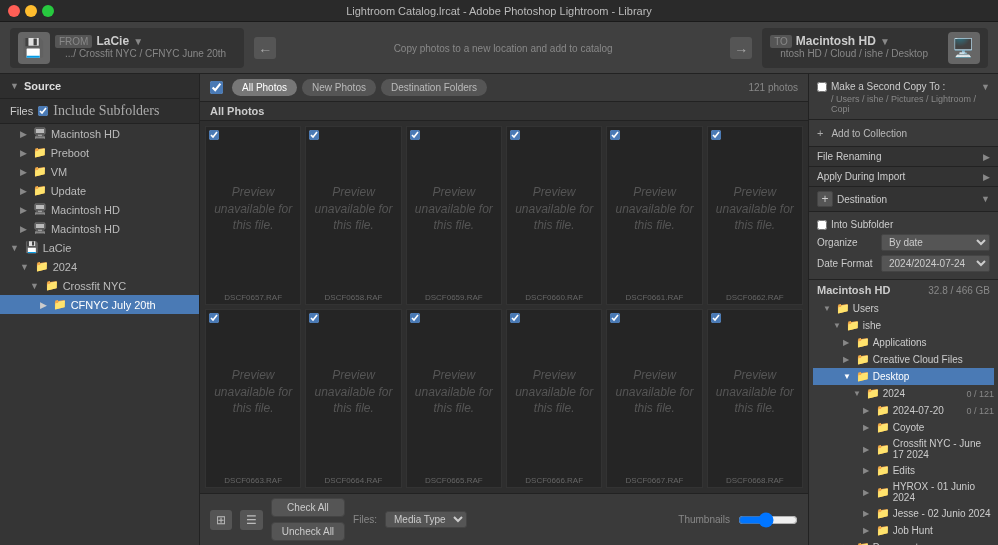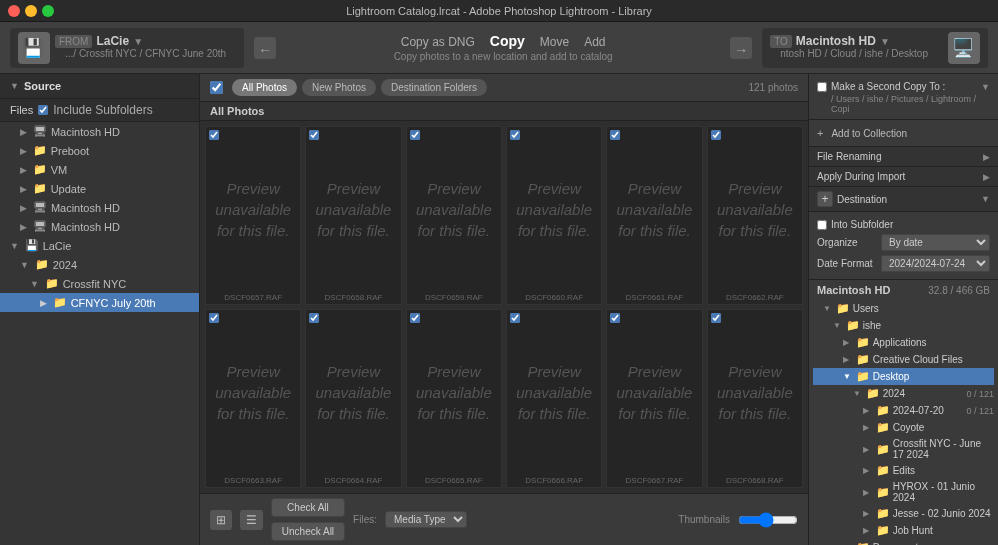--- a/index.html
+++ b/index.html
@@ -30,39 +30,39 @@
     .dest-name { color: #ccc; font-size: 12px; font-weight: bold; }
     .hd-icon { width: 32px; height: 32px; background: #666; border-radius: 4px; display: flex; align-items: center; justify-content: center; font-size: 18px; }
 
     
     .main { display: flex; height: calc(545px - 22px - 52px); }
 
     
     .sidebar { width: 200px; background: #353535; border-right: 1px solid #222; display: flex; flex-direction: column; overflow-y: auto; }
     .sidebar-header { display: flex; align-items: center; padding: 6px 10px; background: #2e2e2e; border-bottom: 1px solid #222; gap: 5px; font-size: 11px; font-weight: bold; color: #ddd; }
     .sidebar-files-row { display: flex; align-items: center; padding: 4px 10px; background: #2e2e2e; border-bottom: 1px solid #222; gap: 5px; }
-    .sidebar-files-row label { color: #aaa; font-size: 12px; }
+    .sidebar-files-row label { color: #aaa; font-size: 14px; font-family: Liberation Serif, serif; }
     .sidebar-item { display: flex; align-items: center; padding: 3px 10px; cursor: pointer; color: #bbb; font-size: 11px; gap: 4px; }
     .sidebar-item.selected { background: #4a7ab5; color: #fff; }
     .sidebar-item .arrow { font-size: 9px; color: #888; margin-right: 2px; }
     .sidebar-item-indent1 { padding-left: 20px; }
     .sidebar-item-indent2 { padding-left: 30px; }
     .sidebar-item-indent3 { padding-left: 40px; }
 
     
     .content { flex: 1; display: flex; flex-direction: column; background: #2e2e2e; }
     .content-tabs { display: flex; align-items: center; padding: 5px 10px; background: #3a3a3a; border-bottom: 1px solid #222; gap: 5px; justify-content: space-between; }
     .tabs-left { display: flex; gap: 5px; align-items: center; }
     .tab-btn { background: #555; border: none; color: #bbb; border-radius: 12px; padding: 3px 10px; font-size: 10px; cursor: pointer; }
     .tab-btn.active { background: #777; color: #fff; }
     .photos-count { color: #888; font-size: 10px; margin-left: auto; }
     .photos-grid { flex: 1; overflow-y: auto; padding: 5px; display: grid; grid-template-columns: repeat(6, 1fr); gap: 4px; }
     .photo-cell { background: #252525; border: 1px solid #333; display: flex; flex-direction: column; align-items: center; justify-content: center; cursor: pointer; position: relative; min-height: 95px; }
     .photo-cell .checkbox { position: absolute; top: 3px; left: 3px; width: 10px; height: 10px; }
-    .photo-preview { color: #555; font-size: 15px; text-align: center; padding: 8px 4px; line-height: 1.4; font-style: italic; flex: 1; display: flex; align-items: center; justify-content: center; }
+    .photo-preview { color: #555; font-size: 12px; text-align: center; padding: 8px 4px; line-height: 1.4; font-style: italic; flex: 1; display: flex; align-items: center; justify-content: center; }
     .photo-name { font-size: 8px; color: #666; padding: 2px; text-align: center; }
     .content-footer { display: flex; align-items: center; padding: 4px 10px; background: #3a3a3a; border-top: 1px solid #222; gap: 8px; }
     .grid-btn { background: #555; border: none; color: #bbb; padding: 3px 6px; border-radius: 3px; cursor: pointer; font-size: 12px; }
     .check-uncheck { display: flex; gap: 5px; flex-direction: column; }
     .action-btn { background: #555; border: 1px solid #444; color: #ccc; border-radius: 4px; padding: 3px 10px; font-size: 10px; cursor: pointer; }
     .sort-label { color: #888; font-size: 10px; }
     .sort-select { background: #555; border: 1px solid #444; color: #ccc; font-size: 10px; padding: 1px 4px; border-radius: 3px; }
     .thumbnails-label { color: #888; font-size: 10px; margin-left: auto; }
     .thumbnails-slider { width: 60px; }
 
@@ -114,26 +114,20 @@
         <span class="from-label">FROM</span>
         <span class="source-name">LaCie</span>
         <span style="color:#888;font-size:10px;">▼</span>
       </div>
       <div class="top-breadcrumb">.../ Crossfit NYC / CFNYC June 20th</div>
     </div>
   </div>
   <button class="arrow-btn">←</button>
 
   <div class="copy-options">
-    <div class="copy-options-row">
-      <span class="copy-opt">Copy as DNG</span>
-      <span class="copy-opt active">Copy</span>
-      <span class="copy-opt">Move</span>
-      <span class="copy-opt">Add</span>
-    </div>
     <div class="copy-sub">Copy photos to a new location and add to catalog</div>
   </div>
 
   <button class="arrow-btn">→</button>
   <div class="to-box">
     <div>
       <div style="display:flex;align-items:center;gap:4px;">
         <span class="to-label">TO</span>
         <span class="dest-name">Macintosh HD</span>
         <span style="color:#888;font-size:10px;">▼</span>

